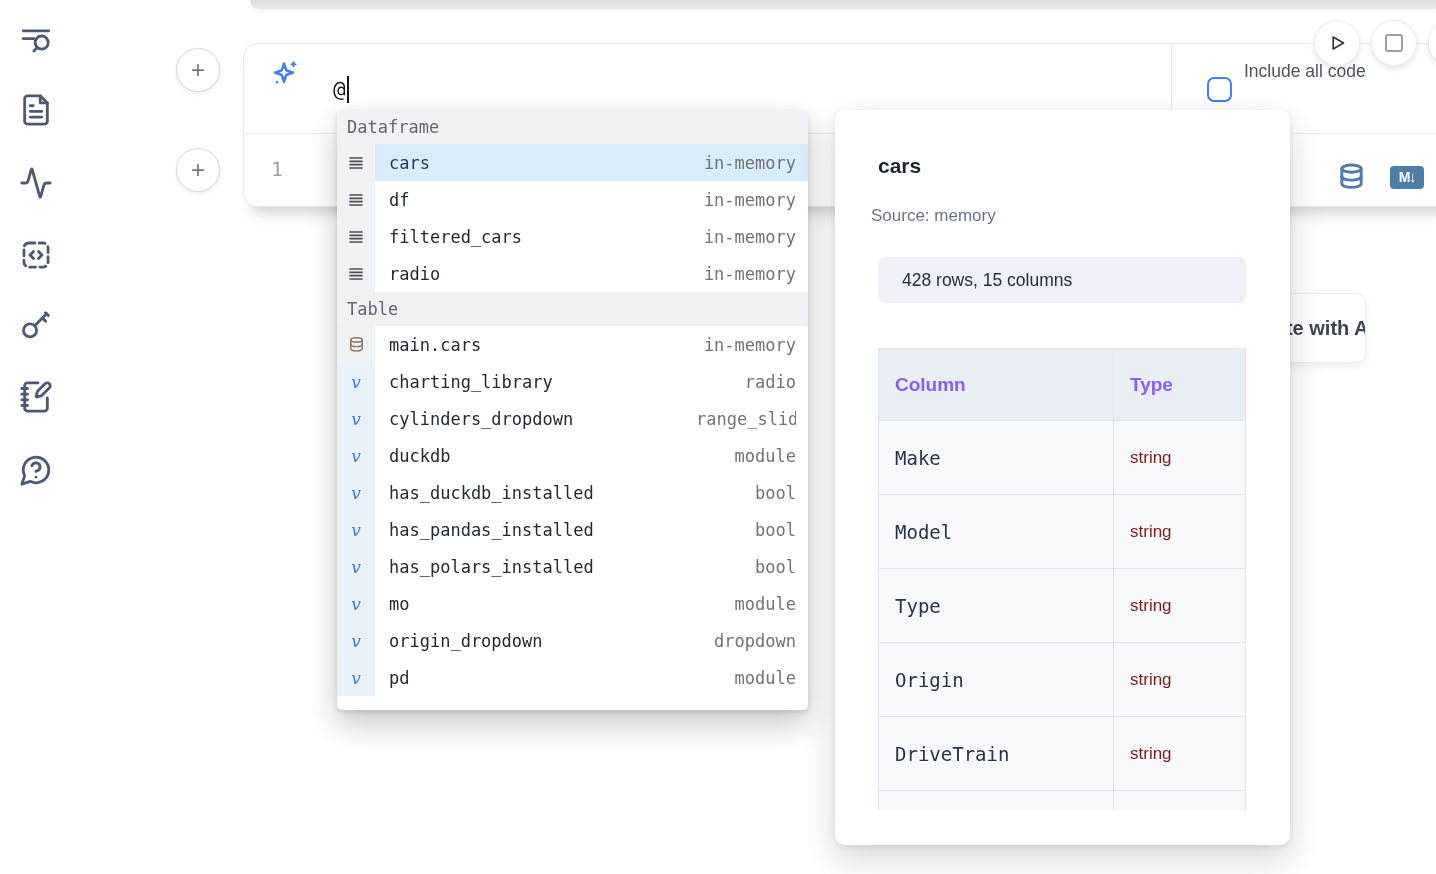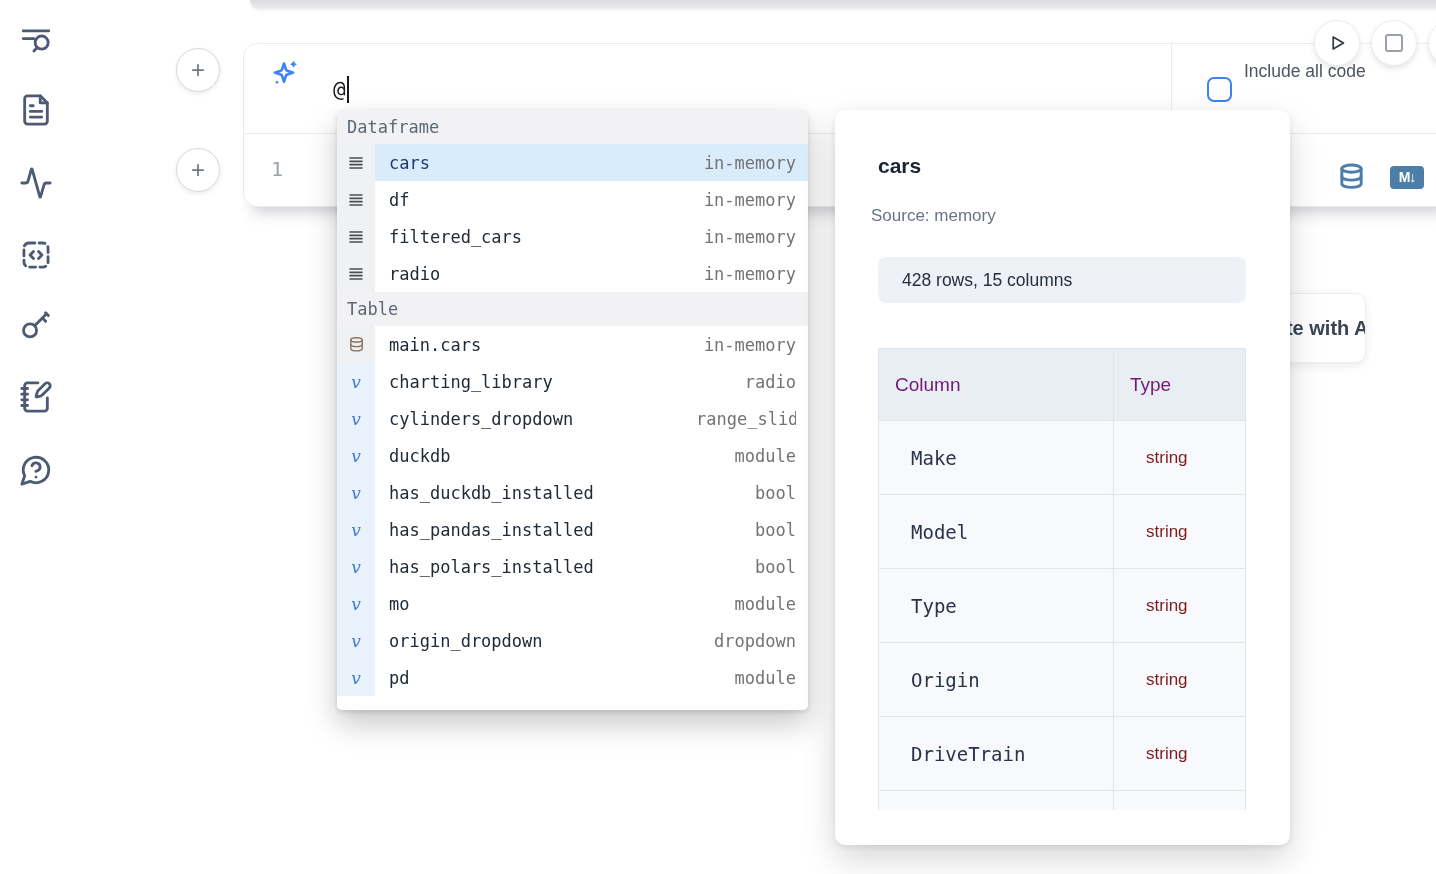--- a/index.html
+++ b/index.html
@@ -115,23 +115,23 @@
   .pv-title { position:absolute; left:43px; top:44px; font-size:21px; font-weight:bold; color:#1b2432; }
   .pv-source { position:absolute; left:36px; top:96px; font-size:17px; color:#67748a; }
   .pv-badge {
     position:absolute; left:43px; top:147px; width:368px; height:46px; background:#eef2f8;
     border-radius:8px; line-height:46px; padding-left:24px; font-size:17.5px; color:#252f3e;
   }
   .pv-table-wrap { position:absolute; left:43px; top:238px; width:368px; height:462px; overflow:hidden; }
   .pv-table { border-collapse:collapse; width:368px; }
   .pv-table th, .pv-table td { border:1px solid #dfe5ec; text-align:left; }
   .pv-table th {
-    height:72px; background:#e9eef4; font-size:19px; font-weight:normal; color:#701a75; padding-left:16px;
-  }
-  .pv-table td { height:74px; background:#f7f9fc; padding-left:32px; }
+    height:72px; background:#e9eef4; font-size:19px; font-weight:bold; color:#8b5cf6; padding-left:16px;
+  }
+  .pv-table td { height:74px; background:#f7f9fc; padding-left:16px; }
   .col-name { font-family:"DejaVu Sans Mono", monospace; font-size:19px; color:#28334a; }
   .col-type { font-size:17px; color:#7f1d1d; width:132px; }
 </style>
 </head>
 <body>
 
 <div class="canvas">
 
   <div class="side-icon" style="top:23px">
     <svg viewBox="0 0 24 24" width="34" height="34" fill="none" stroke="currentColor" stroke-width="2" stroke-linecap="round" stroke-linejoin="round">

